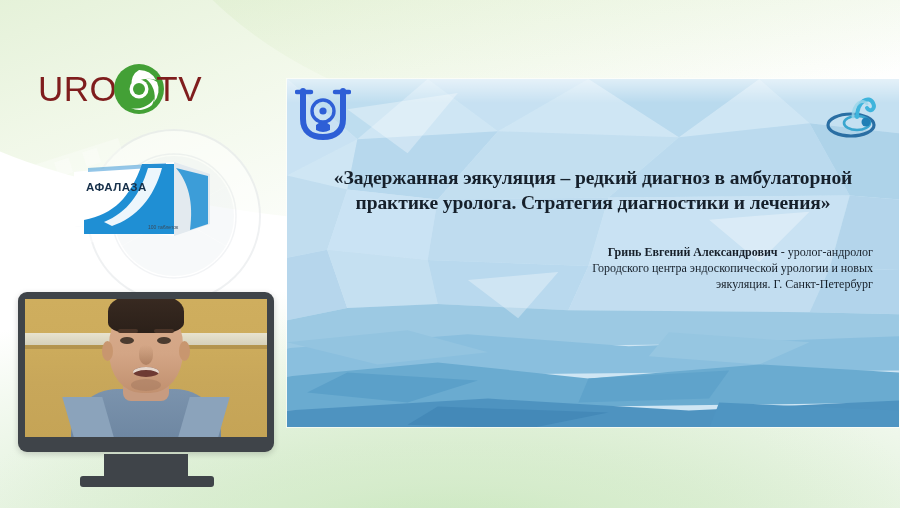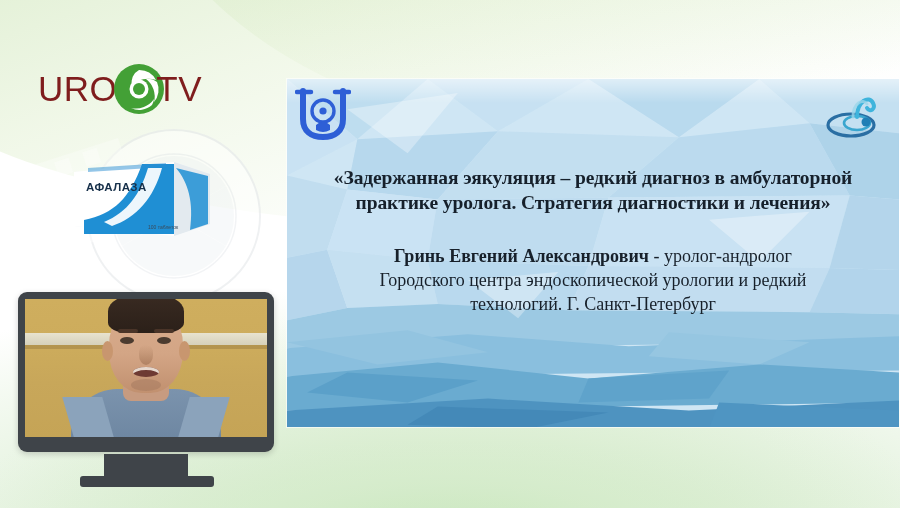--- a/index.html
+++ b/index.html
@@ -147,21 +147,21 @@
 
   .slide-text{
     position:absolute;left:26px;right:26px;top:86px;
     text-align:center;color:#16202b;
   }
   .s-title{
     font-size:19.5px;font-weight:bold;line-height:1.30;
     letter-spacing:-.1px;
   }
   .s-sub{
-    margin-top:29px;font-size:18px;line-height:1.33;color:#17202a;
+    margin-top:29px;font-size:12px;line-height:1.33;color:#17202a;text-align:right;
   }
   .s-sub .nm{font-weight:bold;}
 </style>
 </head>
 <body>
 
 <div class="stage">
 
   <div class="bg-base"></div>
   <div class="bg-sweep"></div>
@@ -314,19 +314,19 @@
       <ellipse cx="34" cy="36" rx="13" ry="7" fill="none" stroke="#3aa6cf" stroke-width="2.6"></ellipse>
       <path d="M34 30 C34 14 46 8 50 16 C53 22 47 26 44 21" fill="none" stroke="#3fb4dc" stroke-width="4" stroke-linecap="round"></path>
       <path d="M30 30 C30 16 40 11 44 17" fill="none" stroke="#9bd6ea" stroke-width="3" stroke-linecap="round" opacity=".8"></path>
       <circle cx="43" cy="35" r="4.5" fill="#1f7fb5"></circle>
     </svg>
 
     <div class="slide-text">
       <div class="s-title">«Задержанная эякуляция – редкий диагноз в амбулаторной практике уролога. Стратегия диагностики и лечения»</div>
       <div class="s-sub">
         <span class="nm">Гринь Евгений Александрович</span><span> -  уролог-андролог</span><br>
-        <span>Городского центра эндоскопической урологии и редкий</span><br>
-        <span>технологий. Г. Санкт-Петербург</span>
+        <span>Городского центра эндоскопической урологии и новых</span><br>
+        <span>эякуляция. Г. Санкт-Петербург</span>
       </div>
     </div>
   </div>
 
 </div>
 
 </body></html>

